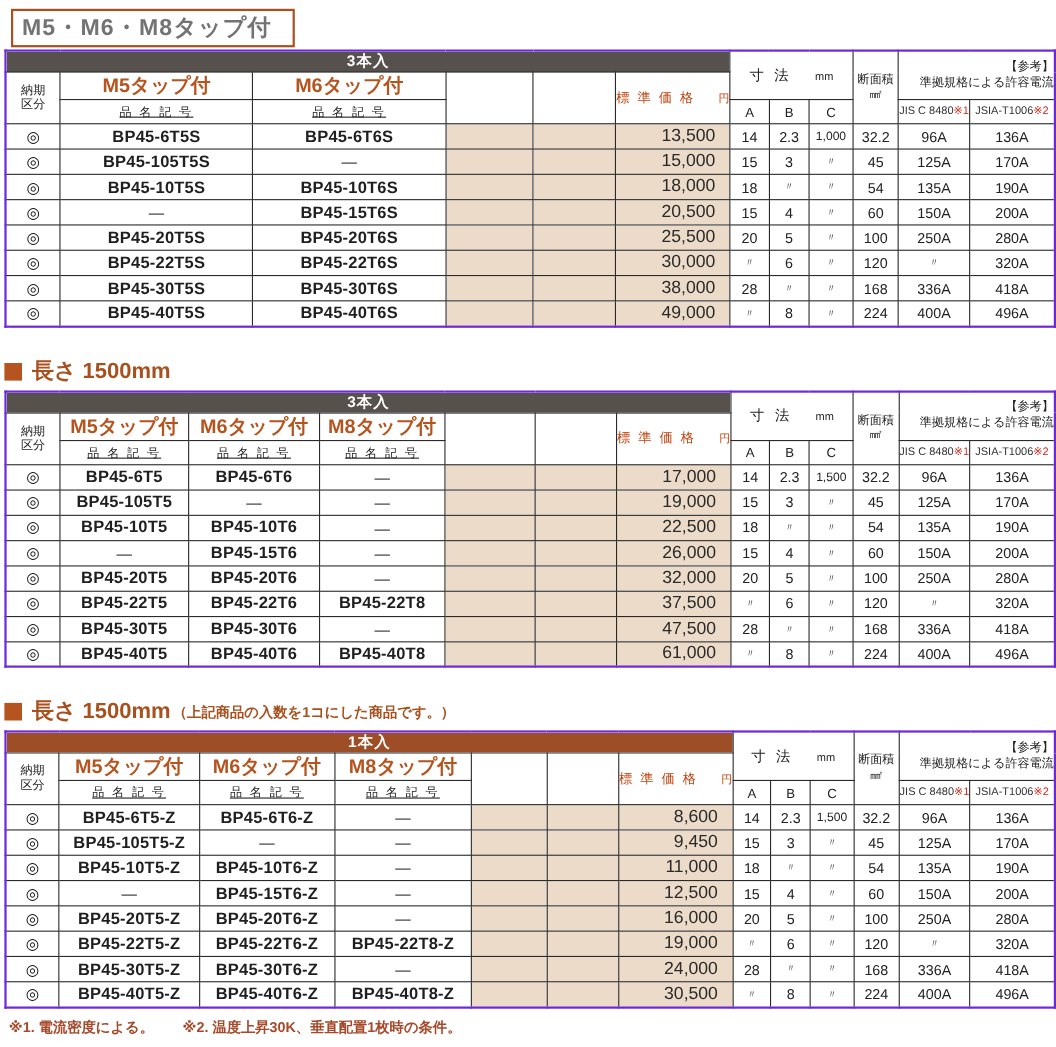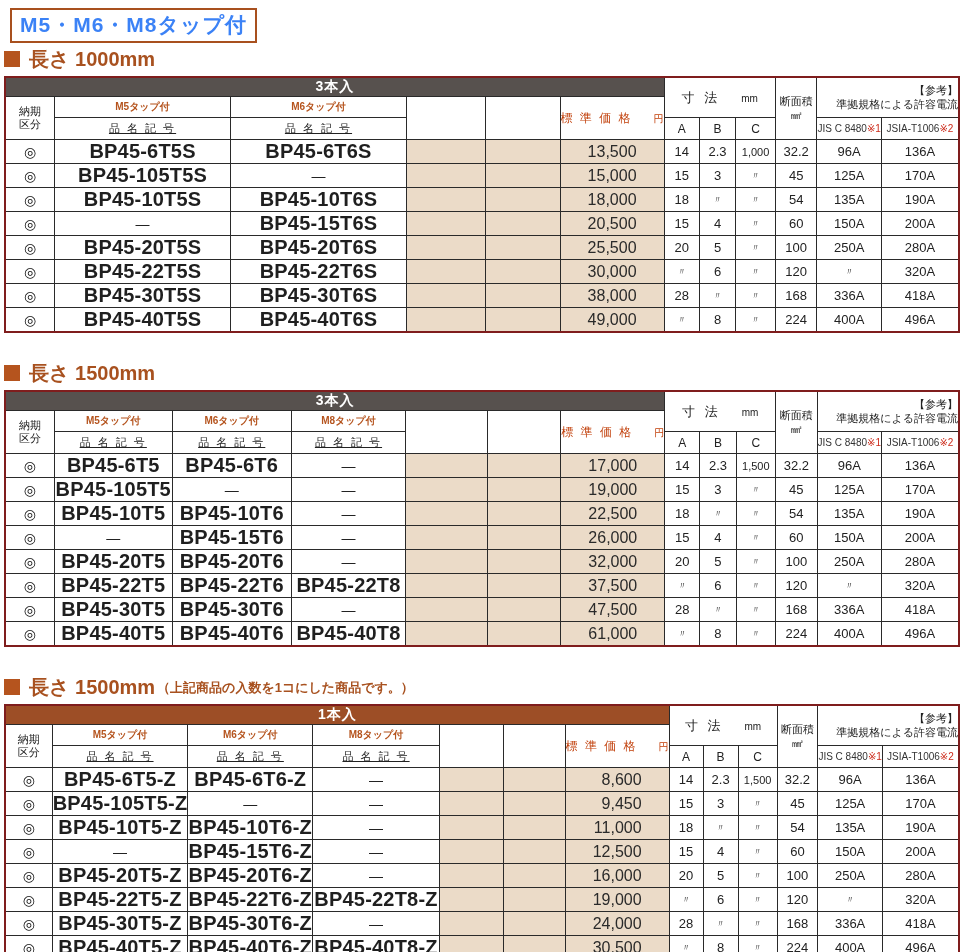--- a/index.html
+++ b/index.html
@@ -2,85 +2,80 @@
 <html><head>
 <meta charset="utf-8">
 <style>
   html,body{margin:0;padding:0;}
   body{
     width:960px;height:952px;background:#ffffff;overflow:hidden;
     font-family:"Liberation Sans","DejaVu Sans",sans-serif;
     color:#1f1f1f;
   }
   #title-box{
-    display:inline-block;margin:8px 0 2px 10px;padding:1px 8px 2px 8px;
-    border:2px solid #a8501e;color:#3b82f6;font-size:21px;font-weight:bold;
+    display:inline-block;margin:8px 0 2px 10px;padding:1px 19px 2px 8px;
+    border:2px solid #a8501e;color:#737373;font-size:21px;font-weight:bold;
     letter-spacing:1px;
   }
   .section-heading{
     margin:4px 0 7px 4px;font-size:20px;color:#a8511f;font-weight:bold;
     display:flex;align-items:center;line-height:1;
   }
   .section-heading.gap{margin-top:30px;}
   .sq{
     display:inline-block;width:16px;height:16px;background:#b5541e;
     margin-right:9px;flex:0 0 auto;
   }
   .heading-note{font-size:13px;font-weight:bold;color:#a8511f;margin-left:2px;}
   table{
     border-collapse:collapse;table-layout:fixed;margin-left:4px;
-    border:2px solid #7f1d1d;
+    border:2px solid #6d28d9;
   }
   th,td{
     border:1px solid #2a2a2a;padding:0;text-align:center;vertical-align:middle;
     overflow:hidden;white-space:nowrap;
   }
   th{font-weight:normal;}
   .band{color:#ffffff;font-weight:bold;font-size:14px;letter-spacing:1px;}
   tr.hr1{height:18px;}
   tr.hr2{height:21px;}
   tr.hr3{height:22px;}
   tr.data{height:23px;}
-  .tap{color:#b5541e;font-weight:bold;font-size:10px;}
+  .tap{color:#b5541e;font-weight:bold;font-size:18px;}
   .pn-h{font-size:11px;letter-spacing:2px;color:#222;text-decoration:underline;}
   .delivery-h{font-size:11px;line-height:1.15;color:#222;}
   .price-h{font-size:12px;letter-spacing:2px;color:#c2410c;}
   .unit{font-size:10px;letter-spacing:0;margin-left:21px;text-align:center;}
   .dims-h{font-size:13px;letter-spacing:3px;color:#222;}
   .abc-h{font-size:12px;color:#222;}
   .area-h{font-size:11px;line-height:1.2;color:#222;margin-top:39px;}
   .ref-h{font-size:11px;line-height:1.25;color:#222;text-align:right;}
   .std-h{font-size:10px;color:#333;}
   .mark{color:#cc2a1a;}
   td.sym{font-size:14px;color:#111;}
-  td.pn{font-weight:bold;font-size:20px;letter-spacing:0.2px;}
+  td.pn{font-weight:bold;font-size:15px;letter-spacing:0.2px;}
   td.dash{font-weight:normal;font-size:14px;color:#222;}
   td.beige{background:#ebdbc8;}
-  td.price{text-align:right;padding-right:27px;font-size:16px;color:#2a2a2a;}
+  td.price{text-align:right;padding-right:13px;font-size:16px;color:#2a2a2a;}
   td.num{font-size:13px;color:#222;}
   td.cnum{font-size:11px;color:#222;}
   td.dit{font-size:10px;color:#555;}
   #footnote{
     margin:8px 0 0 8px;font-size:13px;color:#a5492a;font-weight:bold;
   }
 </style>
 </head>
 <body>
 
 
 
 <div id="title-box">M5・M6・M8タップ付</div>
 
 <div id="tables-root">
     <section>
-      <div class="section-heading">
-        <span class="sq"></span>
-        <span>長さ 1000mm</span>
-        <span class="heading-note"></span>
-      </div>
       <table>
         <colgroup>
           <col style="width: 51px;">
           <col style="width: 178px;">
           <col style="width: 179px;">
           <col style="width: 83px;">
           <col style="width: 78px;">
           <col style="width: 85px;">
           <col style="width: 36px;">
           <col style="width: 37px;">

